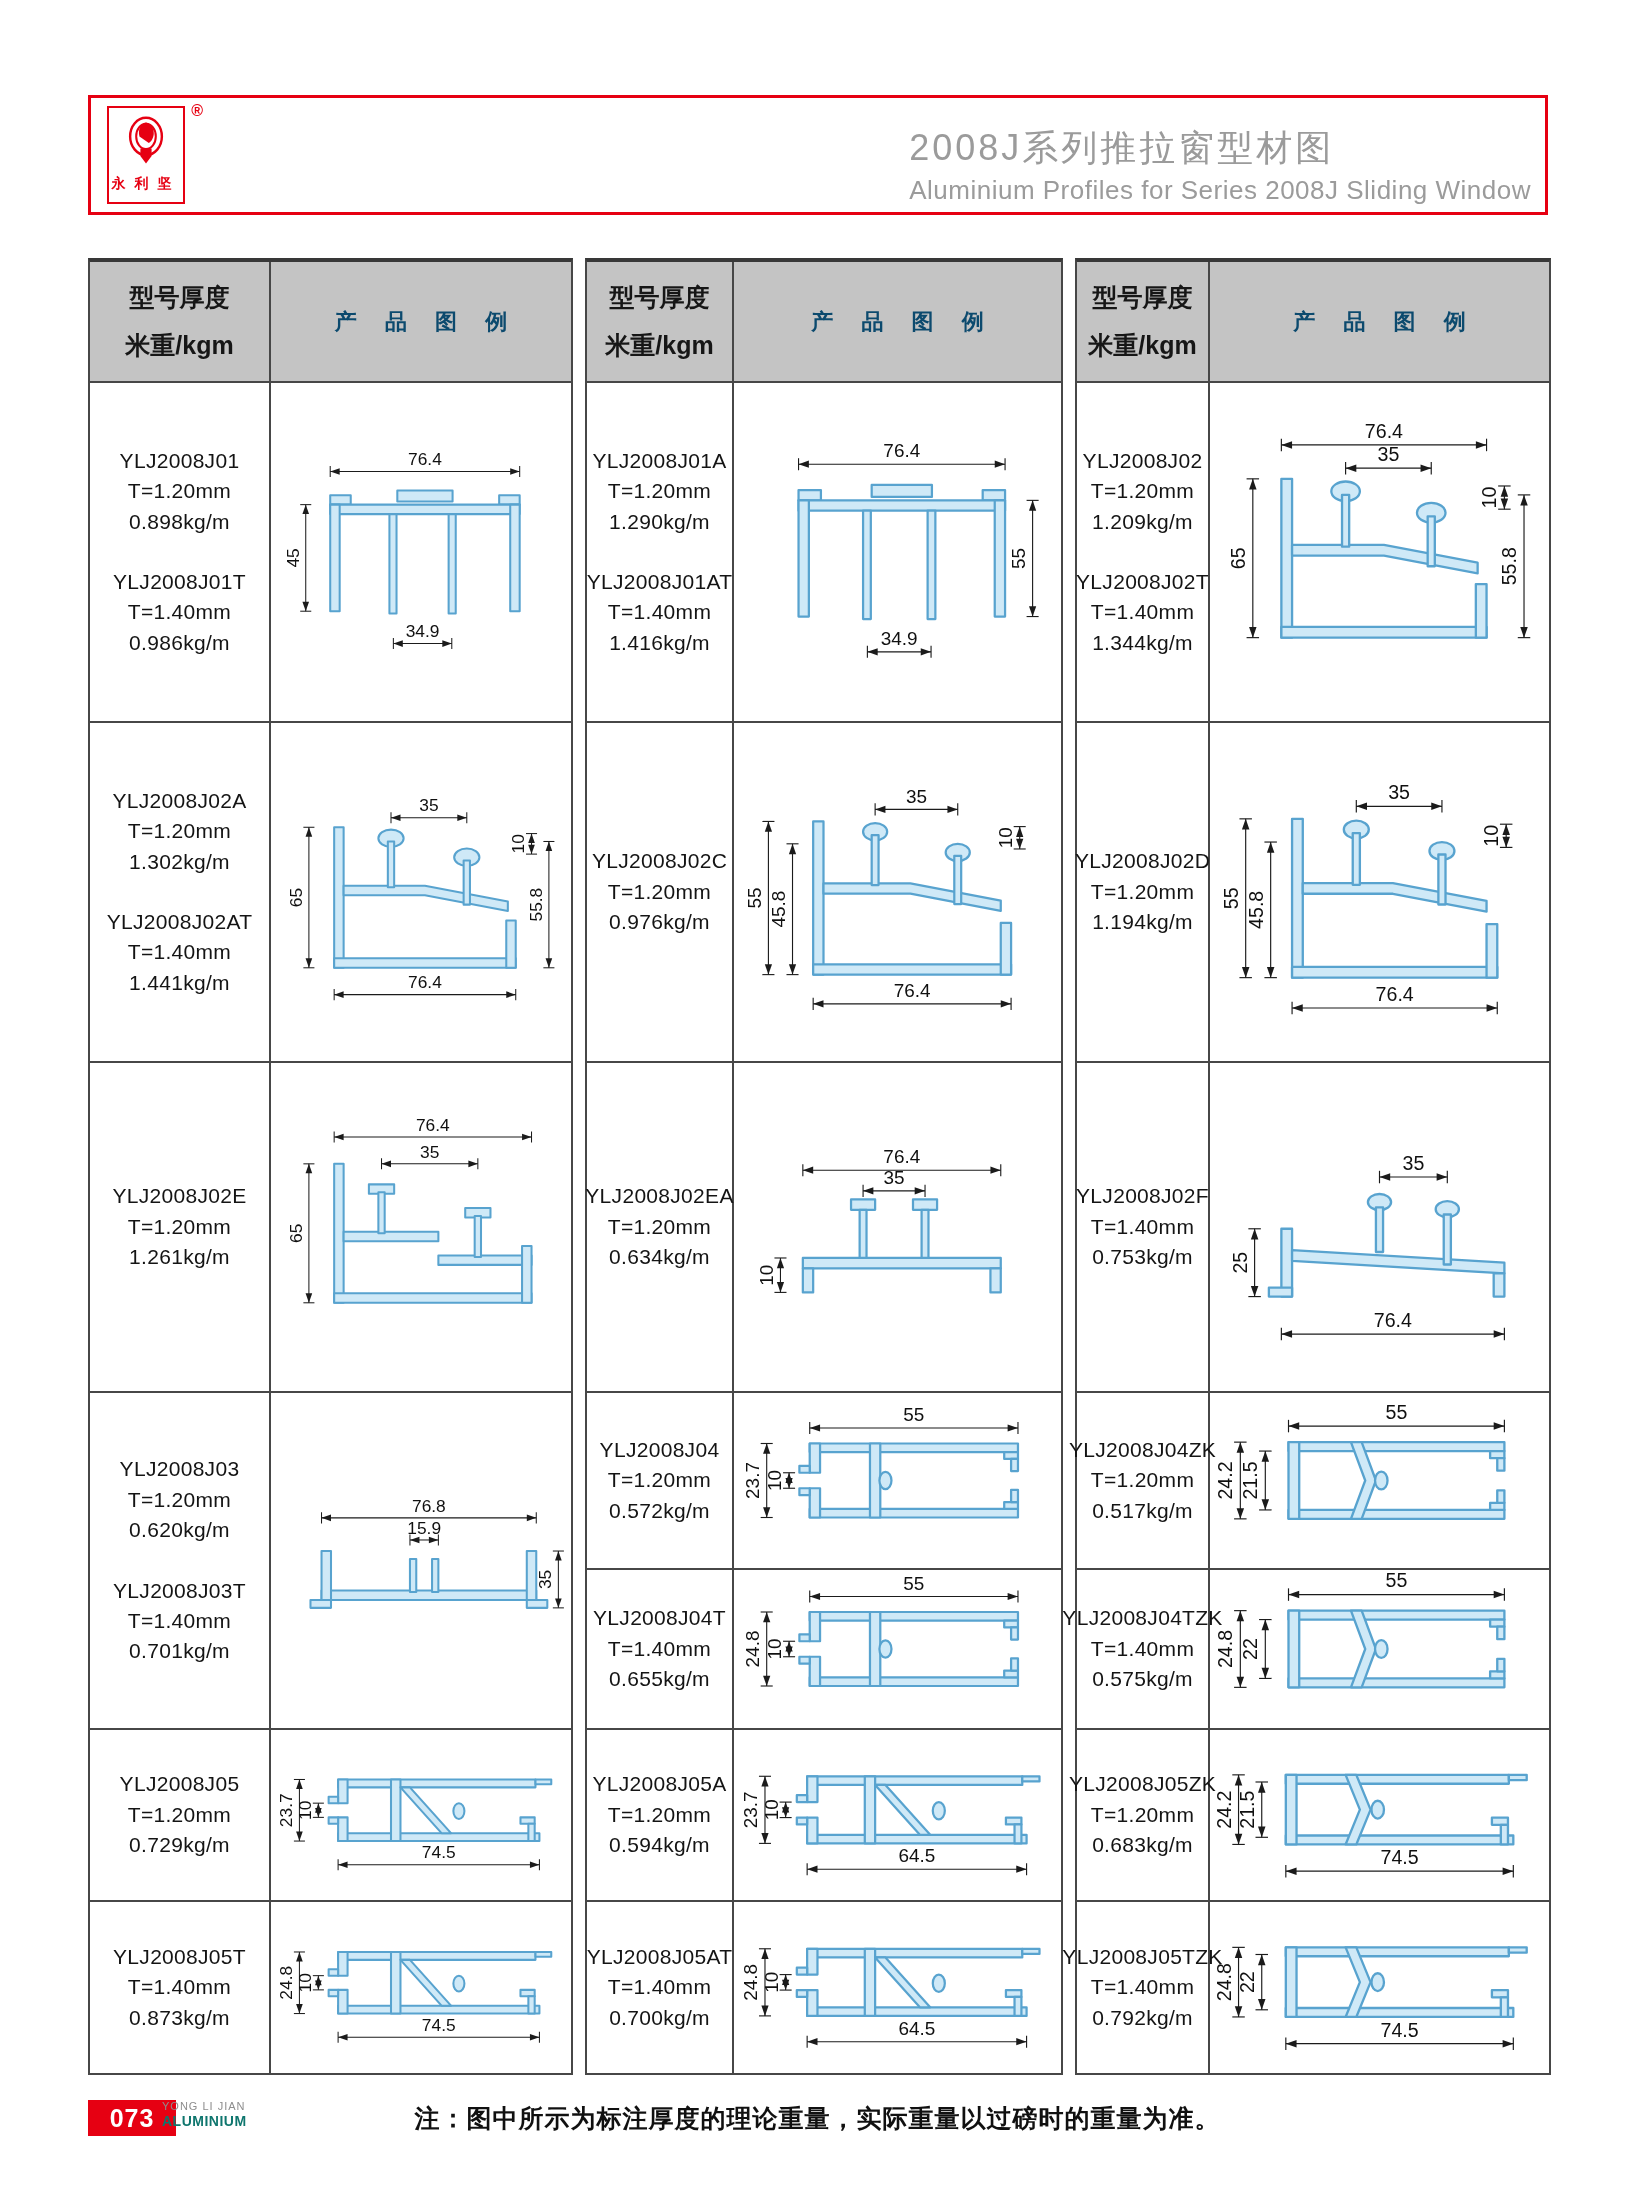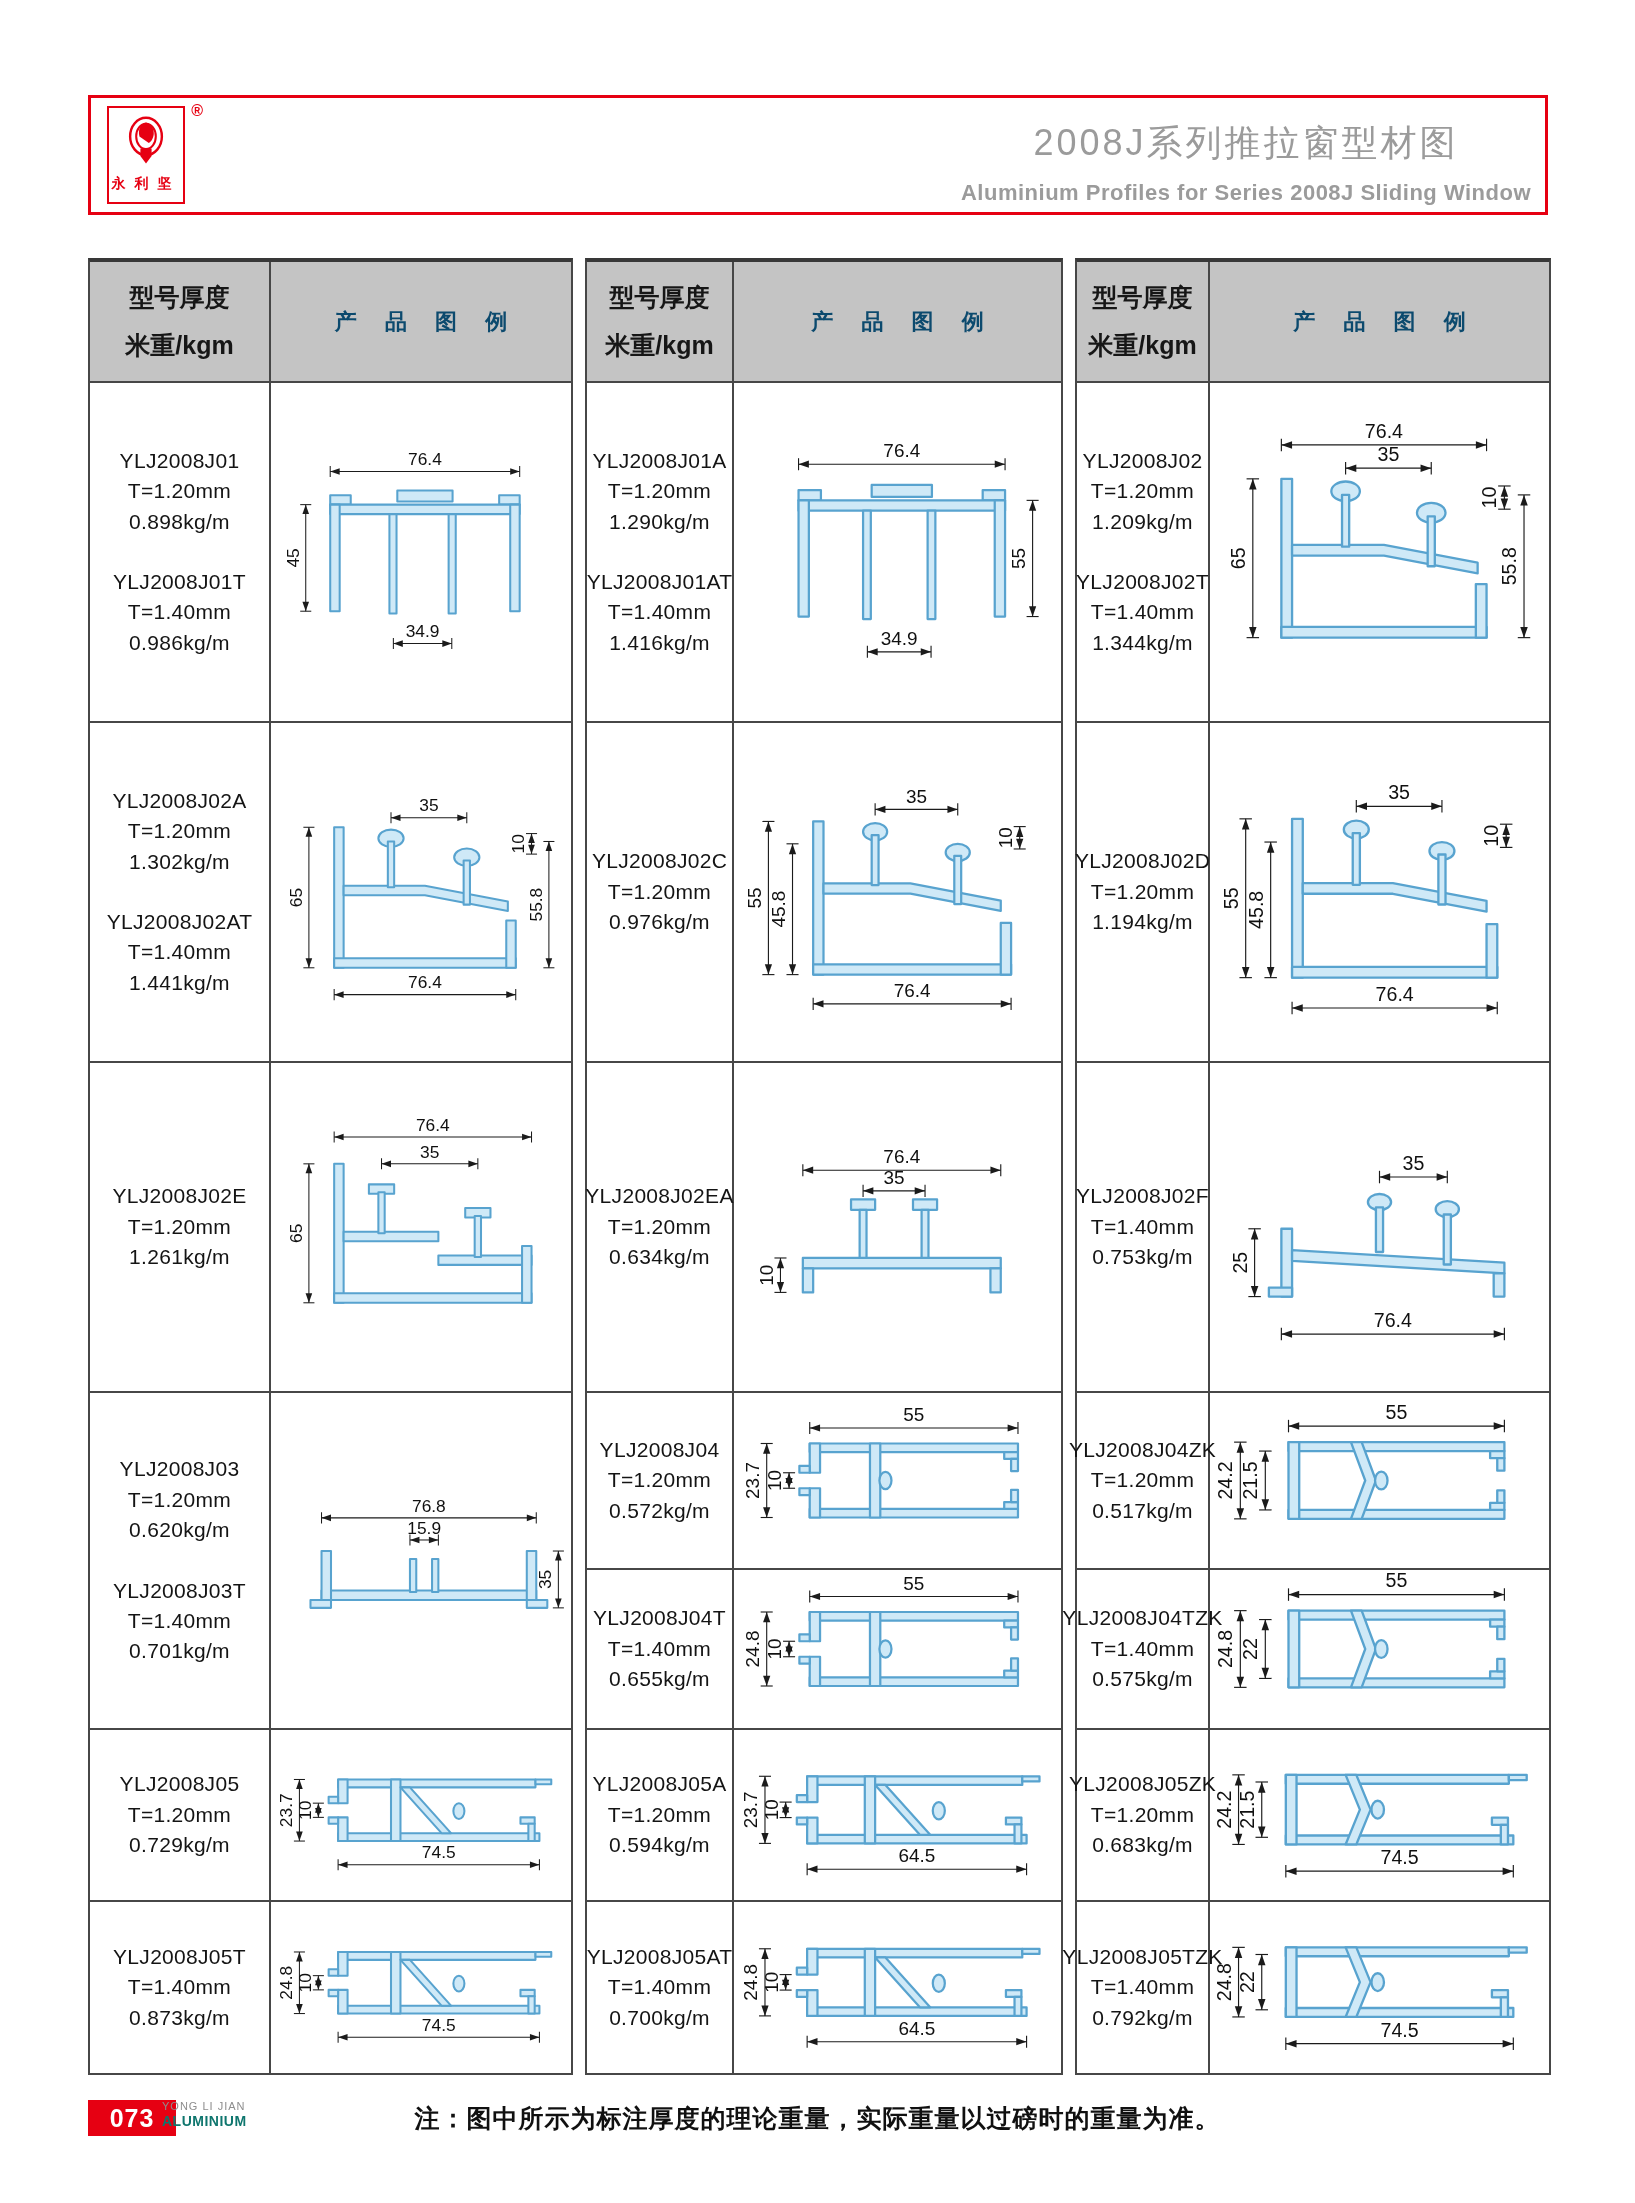--- a/index.html
+++ b/index.html
@@ -11,23 +11,23 @@
               border:3px solid var(--red,#e60012);box-sizing:border-box;}
   .logo{position:absolute;left:16px;top:8px;width:78px;height:98px;
         border:2.5px solid var(--red,#e60012);box-sizing:border-box;text-align:center;}
   .logo .reg{position:absolute;right:-20px;top:-6px;color:var(--red,#e60012);font-size:16px;font-weight:bold;}
   .logo-swirl{display:block;margin:3px auto 0;width:56px;height:62px;}
   .logo-chars{color:var(--red,#e60012);font-size:14px;font-weight:bold;letter-spacing:9px;
               margin-top:2px;white-space:nowrap;overflow:hidden;}
   .brand{position:absolute;left:118px;bottom:8px;color:var(--red,#e60012);
          font-weight:bold;font-size:41px;letter-spacing:1px;white-space:nowrap;}
   .brand .en{margin-left:14px;letter-spacing:0px;}
-  .titles{position:absolute;right:14px;bottom:6px;text-align:center;color:var(--gray,#9b9b9b);}
+  .titles{position:absolute;right:14px;bottom:6px;text-align:left;color:var(--gray,#9b9b9b);}
   .title-cn{font-size:36px;letter-spacing:3px;}
-  .title-en{font-size:22px;margin-top:12px;letter-spacing:0.5px;font-weight:bold;}
+  .title-en{font-size:26px;margin-top:2px;letter-spacing:0.5px;}
 
   
   .table-area{position:absolute;left:88px;top:258px;width:1333px;height:1817px;}
   .group{position:absolute;top:0;height:1817px;box-sizing:border-box;display:grid;
          border:2px solid var(--line,#474747);border-top:4px solid #383838;background:#fff;}
   .cell{box-sizing:border-box;border-bottom:2px solid var(--line,#474747);
         display:flex;align-items:center;justify-content:center;min-width:0;min-height:0;}
   .cell.label{border-right:2px solid var(--line,#474747);flex-direction:column;
               text-align:center;overflow:visible;}
   .cell.head{background:var(--hbg,#c4c4c4);}

